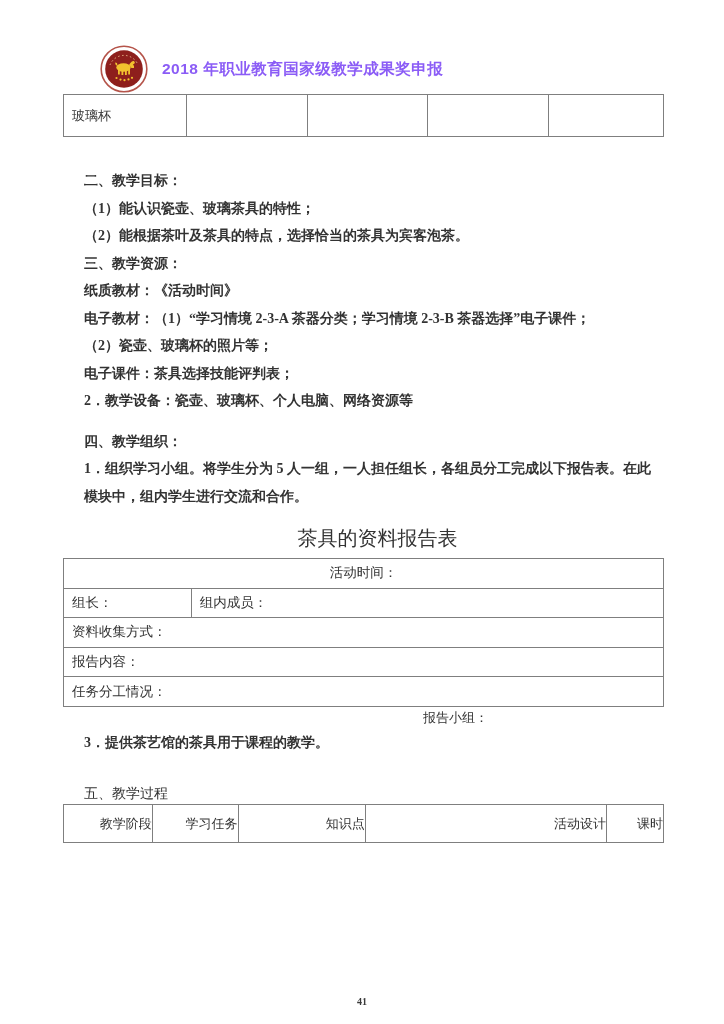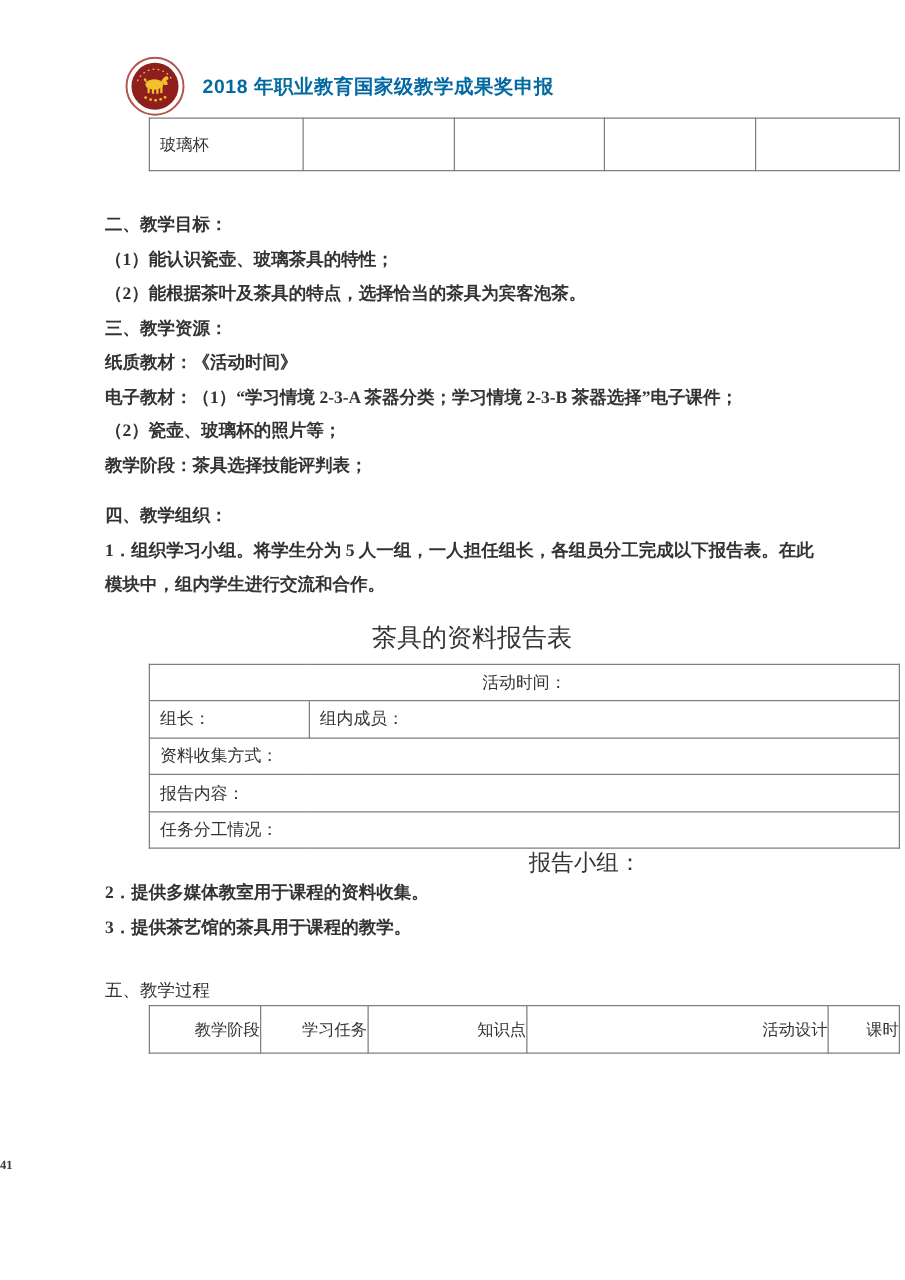--- a/index.html
+++ b/index.html
@@ -19,27 +19,27 @@
     align-items: center;
     margin: 44px 46px 0 100px;
     height: 50px;
   }
   .logo { width: 48px; height: 48px; flex: 0 0 48px; }
   .doc-title {
     margin-left: 14px;
     font-family: "Liberation Sans", "DejaVu Sans", sans-serif;
     font-size: 15.5px;
     font-weight: bold;
-    color: #0369a1;
+    color: #8b5cf6;
     letter-spacing: 0.5px;
   }
   
   table { border-collapse: collapse; table-layout: fixed; }
   td, th { border: 1px solid #7f7f7f; font-weight: normal; }
-  .t-top, .t-report, .t-process { border: 1.5px solid #595959; margin-left: 119px; width: 601px; }
+  .t-top, .t-report, .t-process { border: 1.5px solid #595959; margin-left: 63px; width: 601px; }
   
   .t-top td { height: 42px; font-size: 13px; padding: 2px 8px; vertical-align: middle; }
   .t-top col:nth-child(1){ width: 20.5%; }
   .t-top col:nth-child(2){ width: 20.1%; }
   .t-top col:nth-child(3){ width: 20.1%; }
   .t-top col:nth-child(4){ width: 20.1%; }
   .t-top col:nth-child(5){ width: 19.2%; }
   
   .body-text { margin: 0 40px 0 84px; font-weight: bold; }
   .line { font-size: 14px; line-height: 27.5px; white-space: nowrap; }
@@ -52,39 +52,39 @@
     margin-left: 77px;
     text-align: center;
     font-size: 20px;
     line-height: 24px;
   }
   .t-report { margin-top: 8px; padding-left: 27px; }
   .t-report td { height: 29.6px; font-size: 13.5px; padding: 2px 8px; vertical-align: middle; }
   .t-report .c-center { text-align: center; }
   .t-report col:nth-child(1){ width: 21.3%; }
   .t-report col:nth-child(2){ width: 78.7%; }
-  .report-note { margin-left: 423px; font-size: 18px; line-height: 22px; }
+  .report-note { margin-left: 423px; font-size: 13px; line-height: 22px; }
   .blk-post { margin-top: 0px; }
   .blk-post .line { line-height: 27.5px; }
   
   .process-heading { margin: 28px 40px 0 84px; font-size: 14px; line-height: 20px; white-space: nowrap; }
   .t-process { margin-top: 0px; }
   .t-process td { height: 38px; font-size: 13px; text-align: right; vertical-align: middle; }
   .t-process col:nth-child(1){ width: 14.8%; }
   .t-process col:nth-child(2){ width: 14.3%; }
   .t-process col:nth-child(3){ width: 21.2%; }
   .t-process col:nth-child(4){ width: 40.2%; }
   .t-process col:nth-child(5){ width: 9.5%; }
   
   .page-footer {
     position: absolute;
-    top: 927px;
+    top: 996px;
     left: 0;
     width: 100%;
-    text-align: left;
+    text-align: center;
     font-size: 10px;
     font-weight: bold;
     color: #3a3a3a;
   }
 </style>
 </head>
 <body>
 
 <div class="page">
 
@@ -134,21 +134,22 @@
     </table>
 
   <div class="body-text blk-objectives">
     <div class="line">二、教学目标：</div>
     <div class="line">（1）能认识瓷壶、玻璃茶具的特性；</div>
     <div class="line">（2）能根据茶叶及茶具的特点，选择恰当的茶具为宾客泡茶。</div>
     <div class="line">三、教学资源：</div>
     <div class="line">纸质教材：《活动时间》</div>
     <div class="line">电子教材：（1）“学习情境 2-3-A 茶器分类；学习情境 2-3-B 茶器选择”电子课件；</div>
     <div class="line">（2）瓷壶、玻璃杯的照片等；</div>
-    <div class="line">教学阶段：茶具选择技能评判表；</div>
+    <div class="line">电子课件：茶具选择技能评判表；</div>
+    <div class="line">2．教学设备：瓷壶、玻璃杯、个人电脑、网络资源等</div>
   </div>
 
   <div class="body-text blk-organization">
     <div class="line">四、教学组织：</div>
     <div class="line">1．组织学习小组。将学生分为 5 人一组，一人担任组长，各组员分工完成以下报告表。在此</div>
     <div class="line">模块中，组内学生进行交流和合作。</div>
   </div>
 
   <div class="report-title">茶具的资料报告表</div>
   <table class="t-report">
@@ -171,21 +172,20 @@
       <td colspan="2">报告内容：</td>
     </tr>
     <tr>
       <td colspan="2">任务分工情况：</td>
     </tr>
   </tbody>
     </table>
   <div class="report-note">报告小组：</div>
 
   <div class="body-text blk-post">
-    <div class="line">2．提供多媒体教室用于课程的资料收集。</div>
     <div class="line">3．提供茶艺馆的茶具用于课程的教学。</div>
   </div>
 
   <div class="process-heading">五、教学过程</div>
   <table class="t-process">
     <colgroup>
         <col>
         <col>
         <col>
         <col>

